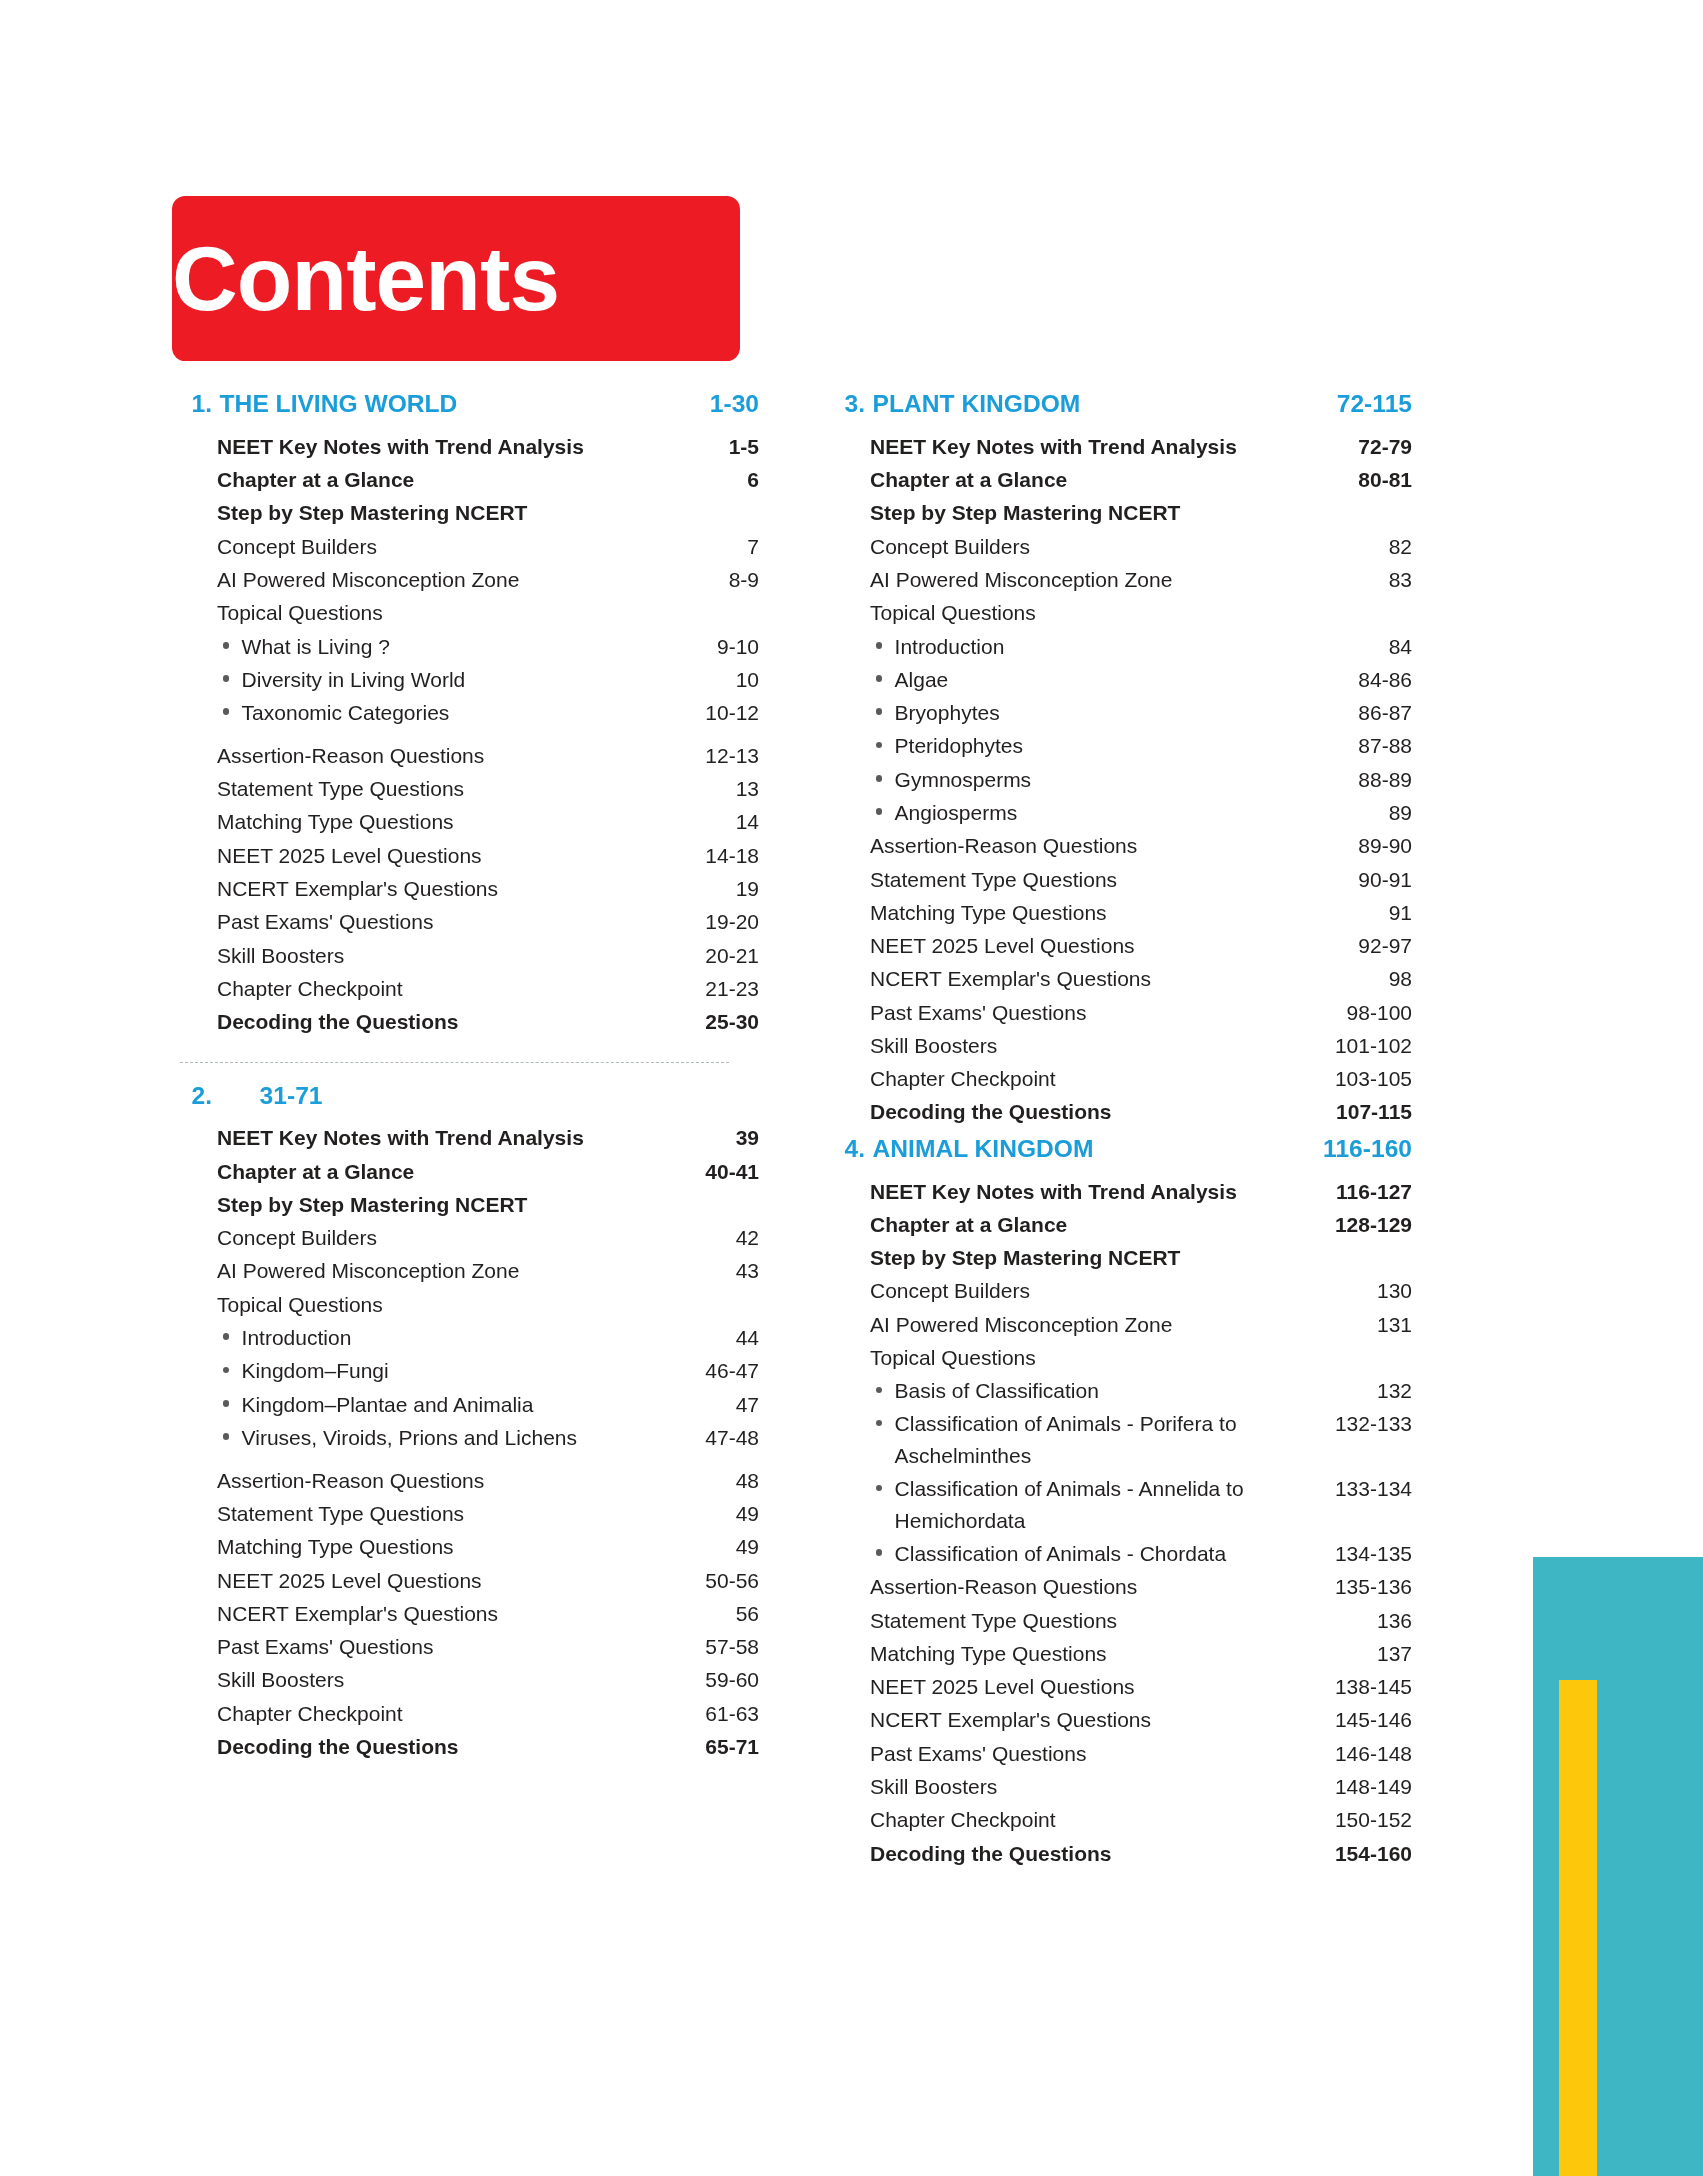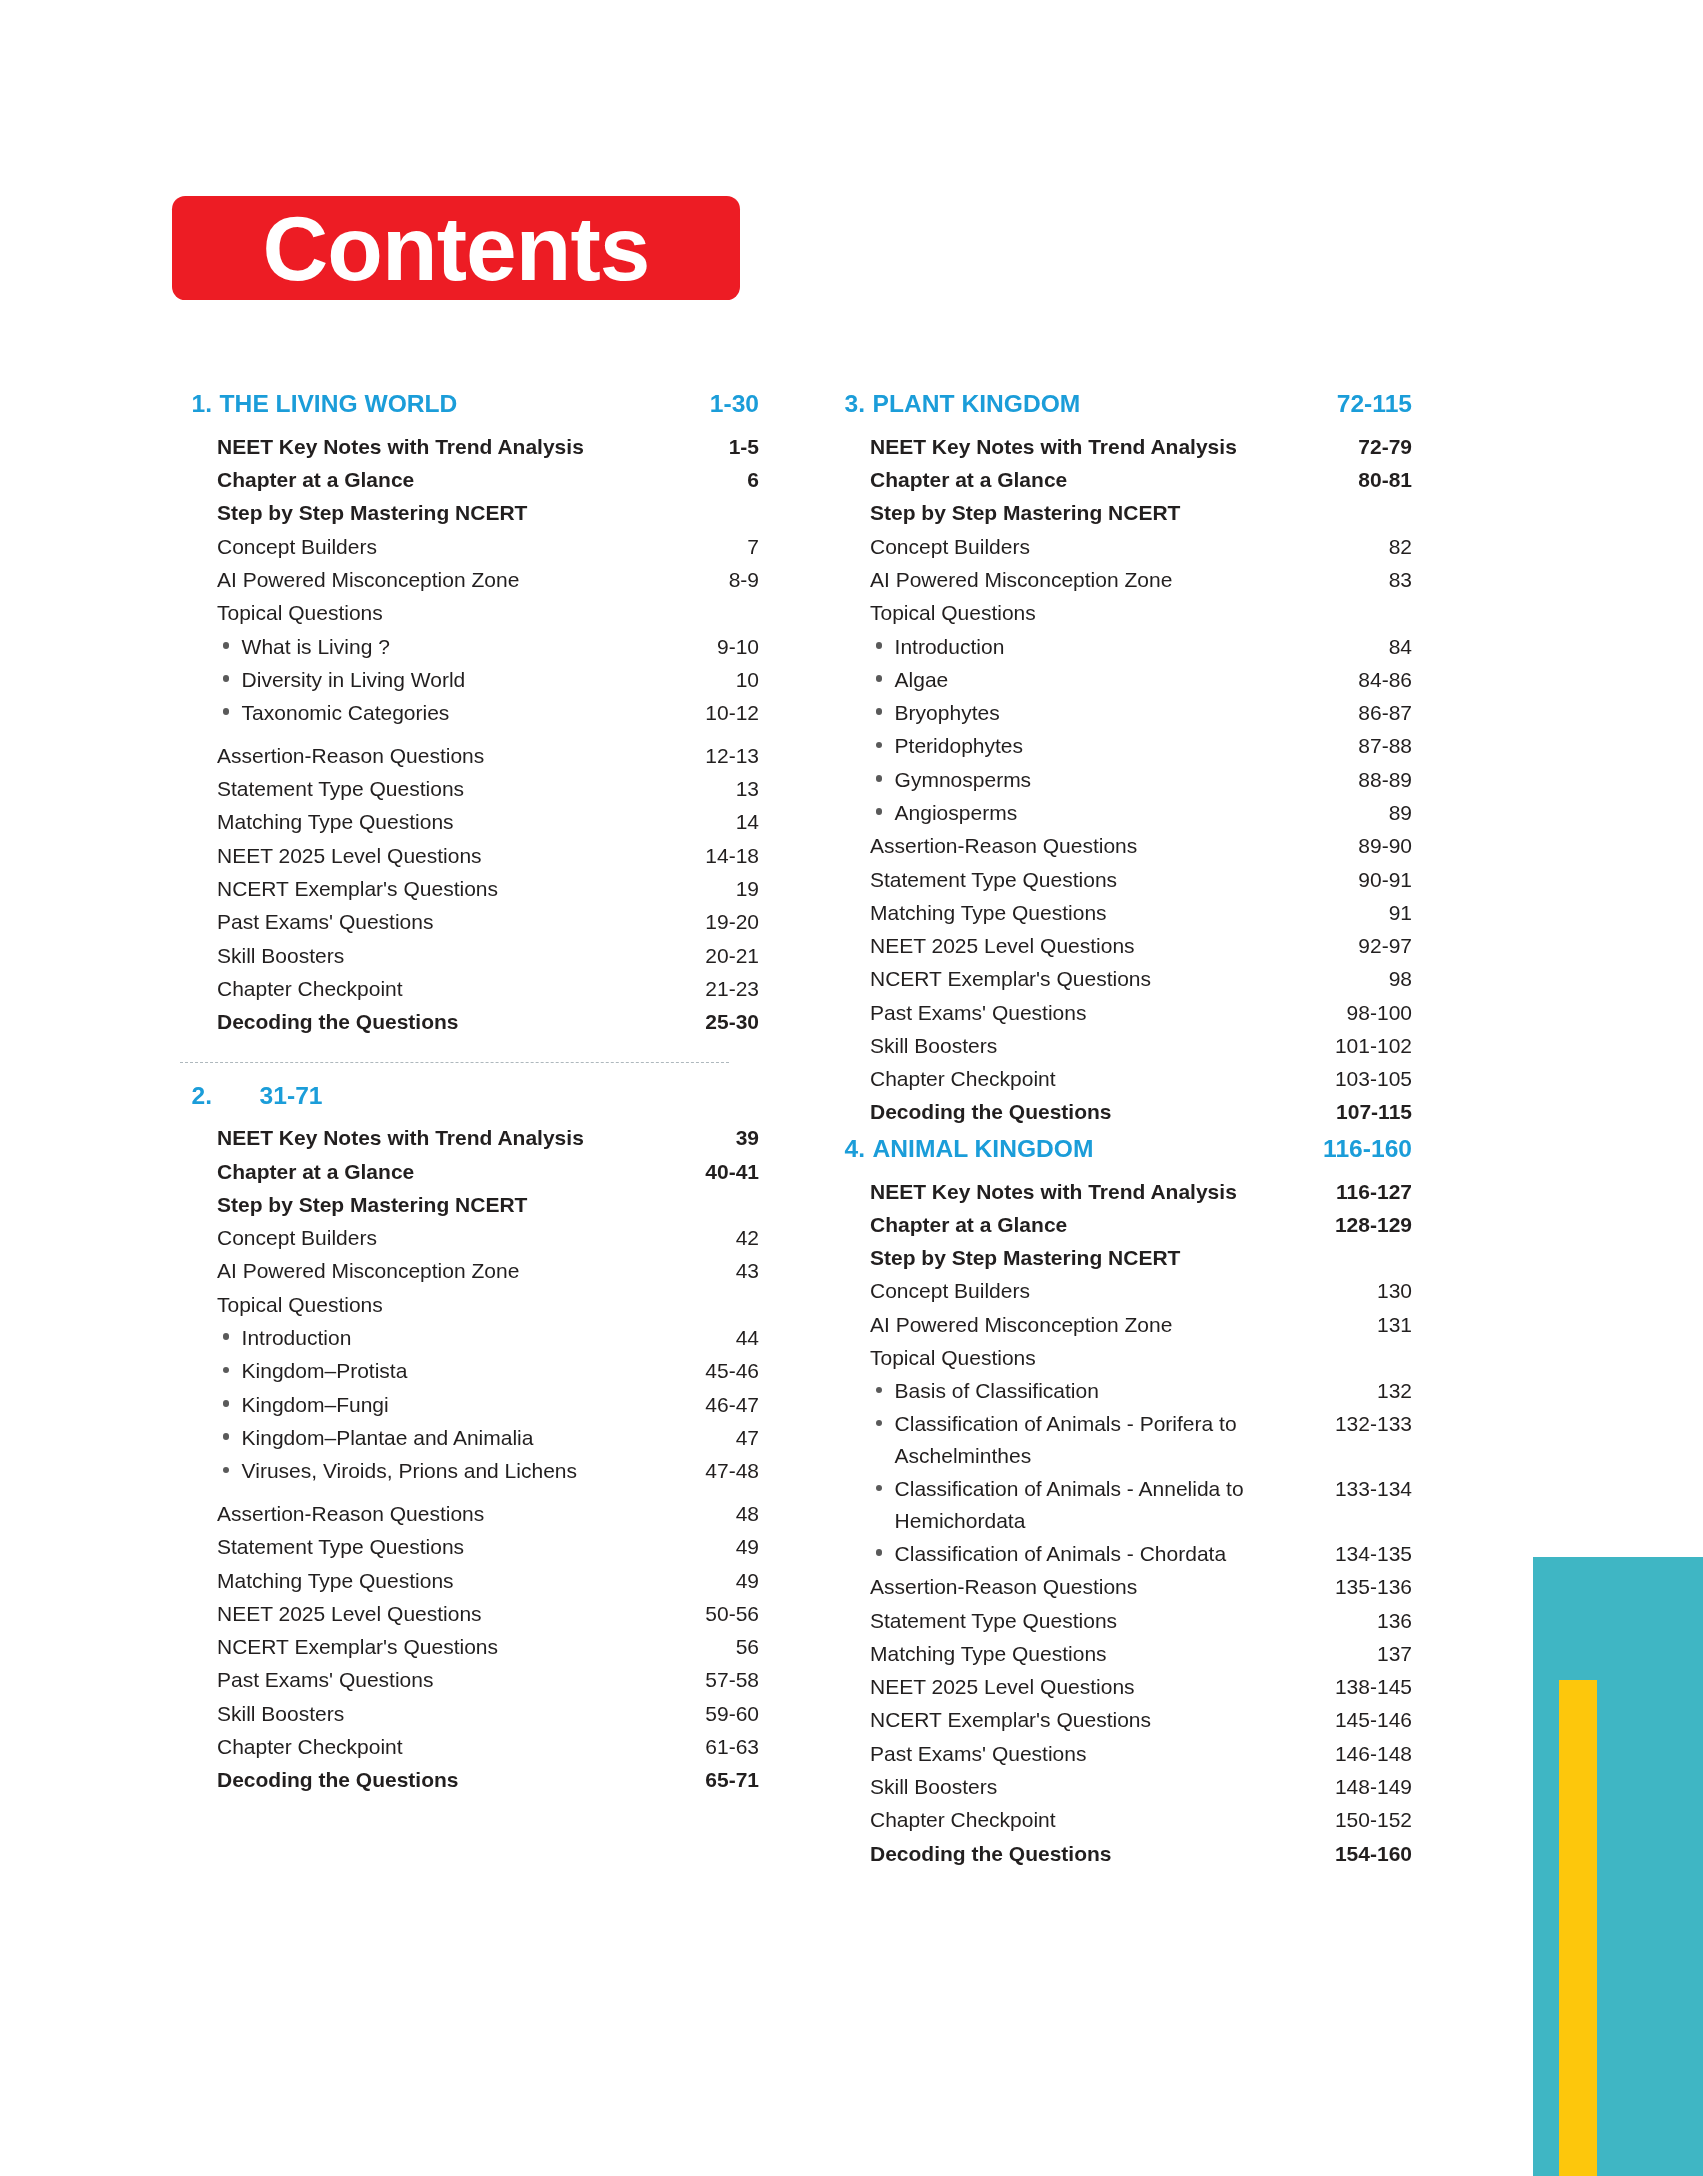--- a/index.html
+++ b/index.html
@@ -14,26 +14,25 @@
     font-family: "Liberation Sans", sans-serif;
     overflow: hidden;
   }
 
   
   .title-banner {
     position: absolute;
     left: 172px;
     top: 196px;
     width: 568px;
-    height: 104px;
+    height: 165px;
     background: #ed1c24;
     border-radius: 13.2px;
     display: flex;
     align-items: center;
-    justify-content: center;
   }
   .title-banner .title-text {
     color: #ffffff;
     font-size: 91px;
     font-weight: bold;
     letter-spacing: -0.9px;
     line-height: 1;
     font-family: "Liberation Sans", sans-serif;
   }
 
@@ -266,24 +265,20 @@
           </div>
           <div class="row">
             <span class="lbl">Topical Questions</span>
             <span class="pg"></span>
           </div>
           <div class="row bullet">
             <span class="lbl">Introduction</span>
             <span class="pg">44</span>
           </div>
           <div class="row bullet">
-            <span class="lbl">Kingdom–Protista</span>
-            <span class="pg">45-46</span>
-          </div>
-          <div class="row bullet">
             <span class="lbl">Kingdom–Fungi</span>
             <span class="pg">46-47</span>
           </div>
           <div class="row bullet">
             <span class="lbl">Kingdom–Plantae and Animalia</span>
             <span class="pg">47</span>
           </div>
           <div class="row bullet">
             <span class="lbl">Viruses, Viroids, Prions and Lichens</span>
             <span class="pg">47-48</span>

